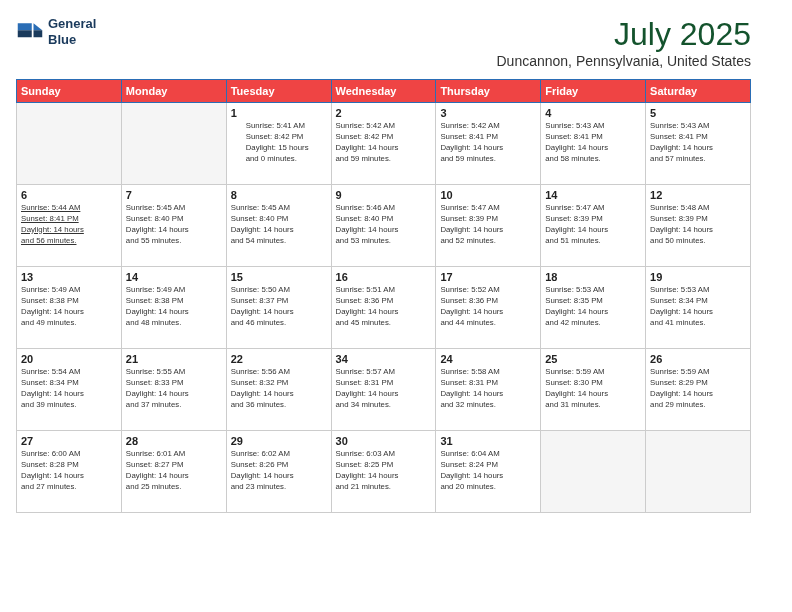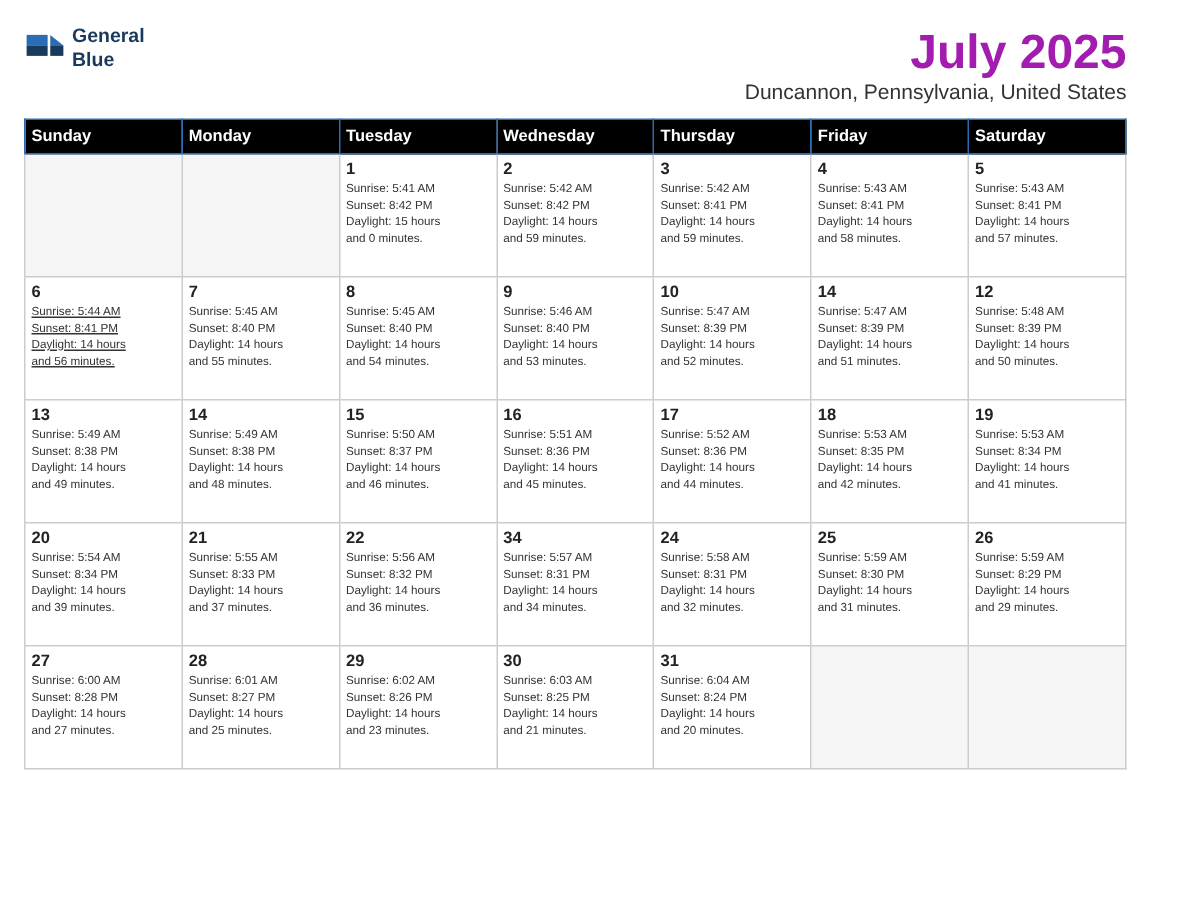--- a/index.html
+++ b/index.html
@@ -35,34 +35,34 @@
     }
     .logo-icon {
       width: 28px;
       height: 28px;
     }
     .title-block {
       text-align: right;
     }
     .month-title {
       font-size: 32px;
-      font-weight: bold;
-      color: #a21caf;
+      font-weight: normal;
+      color: #14532d;
     }
     .location-title {
       font-size: 14px;
       color: #333;
     }
     .calendar {
       width: 100%;
       border-collapse: collapse;
       font-size: 8.5px;
     }
     .calendar th {
-      background: #000000;
+      background: #ef4444;
       color: #fff;
       padding: 5px 4px;
       text-align: left;
       font-size: 11px;
       font-weight: bold;
       border: 1px solid #2a6db5;
     }
     .calendar td {
       border: 1px solid #ccc;
       vertical-align: top;
@@ -120,21 +120,21 @@
           <th>Friday</th>
           <th>Saturday</th>
         </tr>
     </thead>
     <tbody id="calendar-body">
     <tr>
           <td class="empty"></td>
           <td class="empty"></td>
           <td>
             <div class="day-num">1</div>
-            <div class="day-detail" style="white-space: pre-line;">Sunrise: 5:41 AM
+            <div class="day-detail" style="white-space: pre-line; margin-left: 15px;">Sunrise: 5:41 AM
 Sunset: 8:42 PM
 Daylight: 15 hours
 and 0 minutes.</div>
           </td>
           <td>
             <div class="day-num">2</div>
             <div class="day-detail" style="white-space: pre-line;">Sunrise: 5:42 AM
 Sunset: 8:42 PM
 Daylight: 14 hours
 and 59 minutes.</div>

